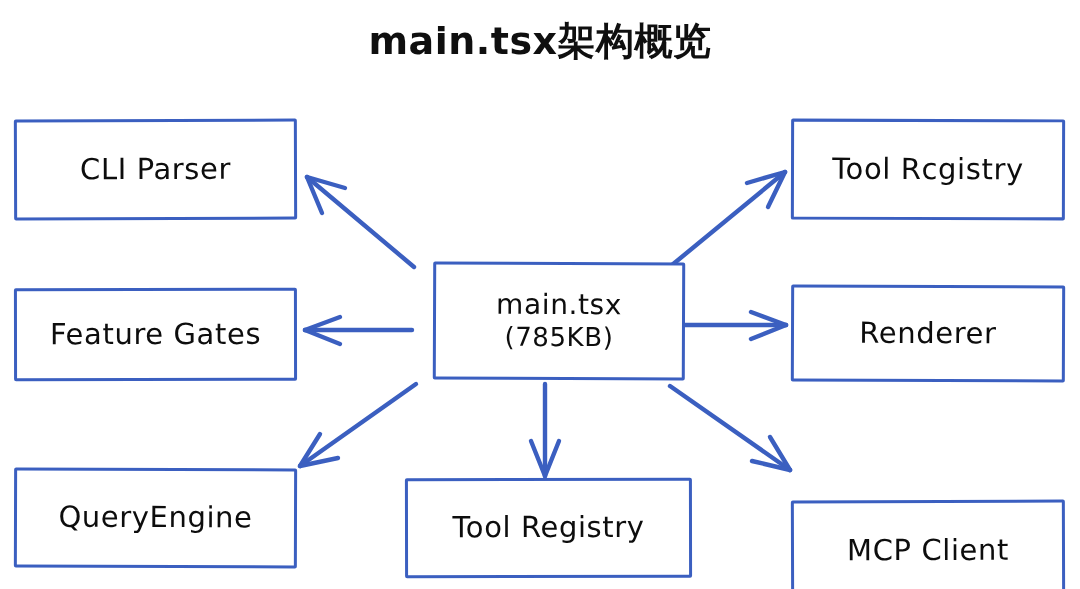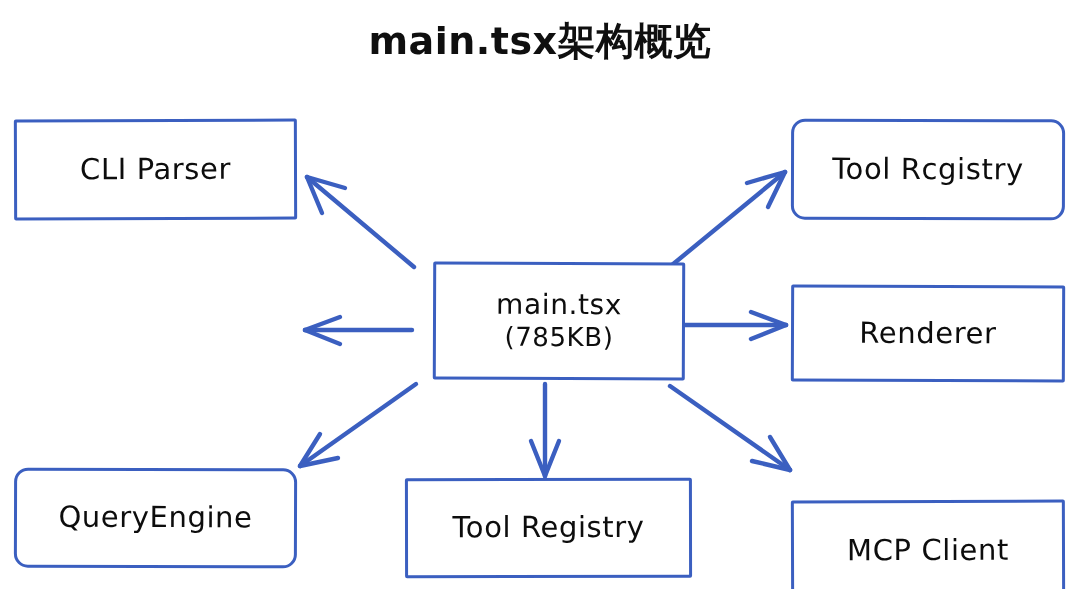--- a/index.html
+++ b/index.html
@@ -58,21 +58,21 @@
     white-space: nowrap;
   }
   .node .line2 {
     font-size: 26px;
   }
   .node-center {
     font-size: 28px;
   }
   
   .node.sk-a { transform: rotate(-0.18deg); }
-  .node.sk-b { transform: rotate(0.16deg); border-radius: 14px; }
+  .node.sk-b { transform: rotate(0.16deg); }
   .node.sk-c { transform: rotate(-0.1deg); }
   .node.sk-d { transform: rotate(0.22deg); }
 </style>
 </head>
 <body>
 
 <div id="canvas">
 
   <div class="diagram-title">main.tsx架构概览</div>
 
@@ -121,20 +121,23 @@
         <path d="M 545 476 L 559 441"></path>
       </g>
 
     </g>
   </svg>
 
   <div class="node sk-a" style="left:14px; top:119px; width:283px; height:101px;">
     <span>CLI Parser</span>
   </div>
 
+  <div class="node sk-c" style="left:14px; top:288px; width:283px; height:93px;">
+    <span>Feature Gates</span>
+  </div>
 
   <div class="node sk-b" style="left:14px; top:468px; width:283px; height:100px;">
     <span>QueryEngine</span>
   </div>
 
   <div class="node sk-b" style="left:791px; top:119px; width:274px; height:101px;">
     <span>Tool Rcgistry</span>
   </div>
 
   <div class="node sk-d" style="left:791px; top:285px; width:274px; height:97px;">

